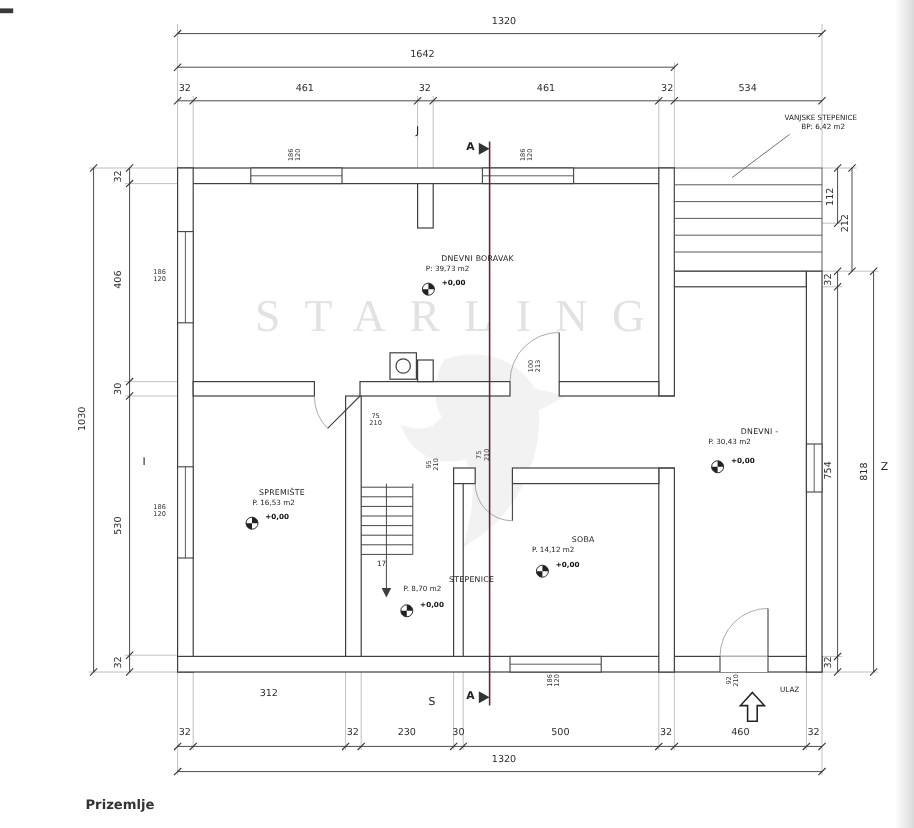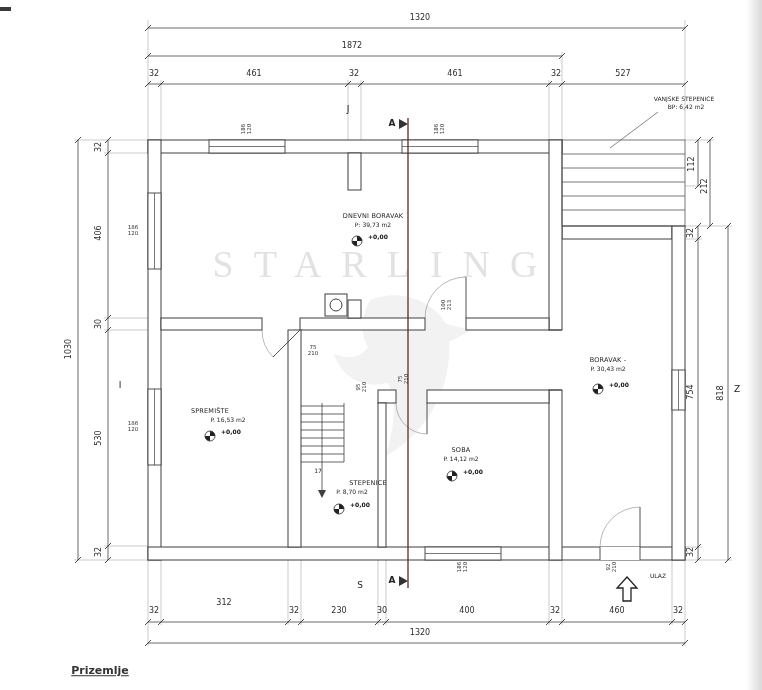--- a/index.html
+++ b/index.html
@@ -3,27 +3,27 @@
 <meta charset="utf-8">
 <style>
   html,body{margin:0;padding:0;background:#fff;}
   body{font-family:"DejaVu Sans",sans-serif;}
   .page{position:relative;width:762px;height:690px;background:#fff;overflow:hidden;}
   svg{position:absolute;left:0;top:0;z-index:1;}
   .lbl{position:absolute;transform:translate(-50%,-50%);font-size:8px;color:#2b2b2b;
        white-space:pre-line;text-align:center;line-height:1.05;z-index:2;}
   .rot{transform:translate(-50%,-50%) rotate(-90deg);}
   .open{font-size:5.5px;line-height:1.05;color:#333;}
-  .room{font-size:6.5px;letter-spacing:.2px;color:#1d1d1d;}
+  .room{font-size:6.5px;letter-spacing:.2px;color:#1d1d1d;margin-left:25px;}
   .area{font-size:6px;color:#1d1d1d;}
   .level{font-size:6px;font-weight:bold;color:#111;}
   .compass{font-size:9px;color:#222;}
   .sec{font-size:9px;font-weight:bold;color:#222;}
   .note{font-size:6px;color:#222;}
-  .floor{font-size:11px;font-weight:bold;color:#333;text-decoration:underline;}
+  .floor{font-size:11px;font-weight:bold;color:#333;}
   .wm-text{position:absolute;left:205px;top:242px;width:360px;text-align:center;z-index:0;
        font-family:"Liberation Serif",serif;font-size:38px;letter-spacing:20px;color:#cfcfcf;opacity:.6;}
   .scan-right{position:absolute;right:0;top:0;width:16px;height:690px;z-index:3;
        background:linear-gradient(to right,#ffffff,#d9d9d9);}
   .scan-mark{position:absolute;left:0;top:7px;width:11px;height:4px;background:#3a3a3a;z-index:3;}
 </style>
 </head>
 <body>
 
 <div class="page">
@@ -150,48 +150,48 @@
       <g transform="translate(598,389)">
         <circle r="5"></circle>
           <path fill="#222" stroke="none" d="M0,0 L5,0 A5,5 0 0 0 0,-5 Z M0,0 L-5,0 A5,5 0 0 0 0,5 Z"></path>
       </g>
     </g>
 
     <polygon points="627,577 637,588 631,588 631,601 623,601 623,588 617,588" fill="#ffffff" stroke="#222" stroke-width="1.3"></polygon>
   </svg>
 
   <div class="lbl" style="left:420px;top:18px">1320</div>
-  <div class="lbl" style="left:352px;top:46px">1872</div>
+  <div class="lbl" style="left:352px;top:46px">1642</div>
   <div class="lbl" style="left:154px;top:74px">32</div>
   <div class="lbl" style="left:254px;top:74px">461</div>
   <div class="lbl" style="left:354px;top:74px">32</div>
   <div class="lbl" style="left:455px;top:74px">461</div>
   <div class="lbl" style="left:556px;top:74px">32</div>
-  <div class="lbl" style="left:623px;top:74px">527</div>
+  <div class="lbl" style="left:623px;top:74px">534</div>
 
   <div class="lbl rot" style="left:69px;top:349px">1030</div>
   <div class="lbl rot" style="left:99px;top:147px">32</div>
   <div class="lbl rot" style="left:99px;top:233px">406</div>
   <div class="lbl rot" style="left:99px;top:324px">30</div>
   <div class="lbl rot" style="left:99px;top:438px">530</div>
   <div class="lbl rot" style="left:99px;top:552px">32</div>
 
   <div class="lbl rot" style="left:692px;top:164px">112</div>
   <div class="lbl rot" style="left:705px;top:186px">212</div>
   <div class="lbl rot" style="left:691px;top:233px">32</div>
   <div class="lbl rot" style="left:691px;top:392px">754</div>
   <div class="lbl rot" style="left:691px;top:552px">32</div>
   <div class="lbl rot" style="left:721px;top:393px">818</div>
 
   <div class="lbl" style="left:154px;top:611px">32</div>
-  <div class="lbl" style="left:224px;top:603px">312</div>
+  <div class="lbl" style="left:224px;top:578px">312</div>
   <div class="lbl" style="left:294px;top:611px">32</div>
   <div class="lbl" style="left:339px;top:611px">230</div>
   <div class="lbl" style="left:382px;top:611px">30</div>
-  <div class="lbl" style="left:467px;top:611px">400</div>
+  <div class="lbl" style="left:467px;top:611px">500</div>
   <div class="lbl" style="left:555px;top:611px">32</div>
   <div class="lbl" style="left:617px;top:611px">460</div>
   <div class="lbl" style="left:678px;top:611px">32</div>
   <div class="lbl" style="left:420px;top:633px">1320</div>
 
   <div class="lbl compass" style="left:348px;top:110px">J</div>
   <div class="lbl compass" style="left:360px;top:586px">S</div>
   <div class="lbl compass" style="left:120px;top:386px">I</div>
   <div class="lbl compass" style="left:737px;top:390px">Z</div>
 
@@ -212,21 +212,21 @@
   <div class="lbl level" style="left:231px;top:432px">+0,00</div>
 
   <div class="lbl room" style="left:368px;top:483px">STEPENICE</div>
   <div class="lbl area" style="left:352px;top:492px">P. 8,70 m2</div>
   <div class="lbl level" style="left:360px;top:505px">+0,00</div>
 
   <div class="lbl room" style="left:461px;top:450px">SOBA</div>
   <div class="lbl area" style="left:461px;top:459px">P. 14,12 m2</div>
   <div class="lbl level" style="left:473px;top:472px">+0,00</div>
 
-  <div class="lbl room" style="left:608px;top:360px">BORAVAK -</div>
+  <div class="lbl room" style="left:608px;top:360px">DNEVNI -</div>
   <div class="lbl area" style="left:608px;top:369px">P. 30,43 m2</div>
   <div class="lbl level" style="left:619px;top:385px">+0,00</div>
 
   <div class="lbl open rot" style="left:247px;top:129px">186
 120</div>
   <div class="lbl open rot" style="left:440px;top:129px">186
 120</div>
   <div class="lbl open" style="left:133px;top:231px">186
 120</div>
   <div class="lbl open" style="left:133px;top:427px">186

